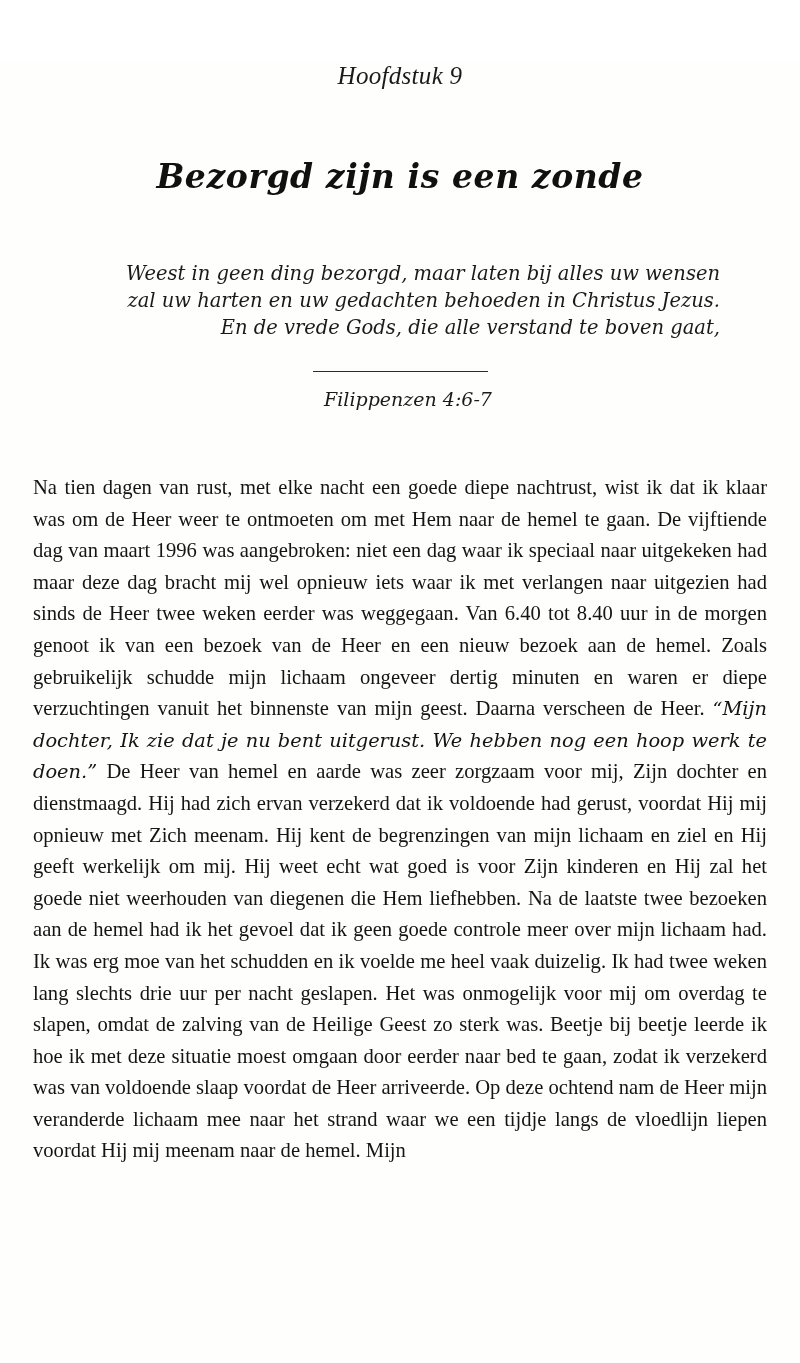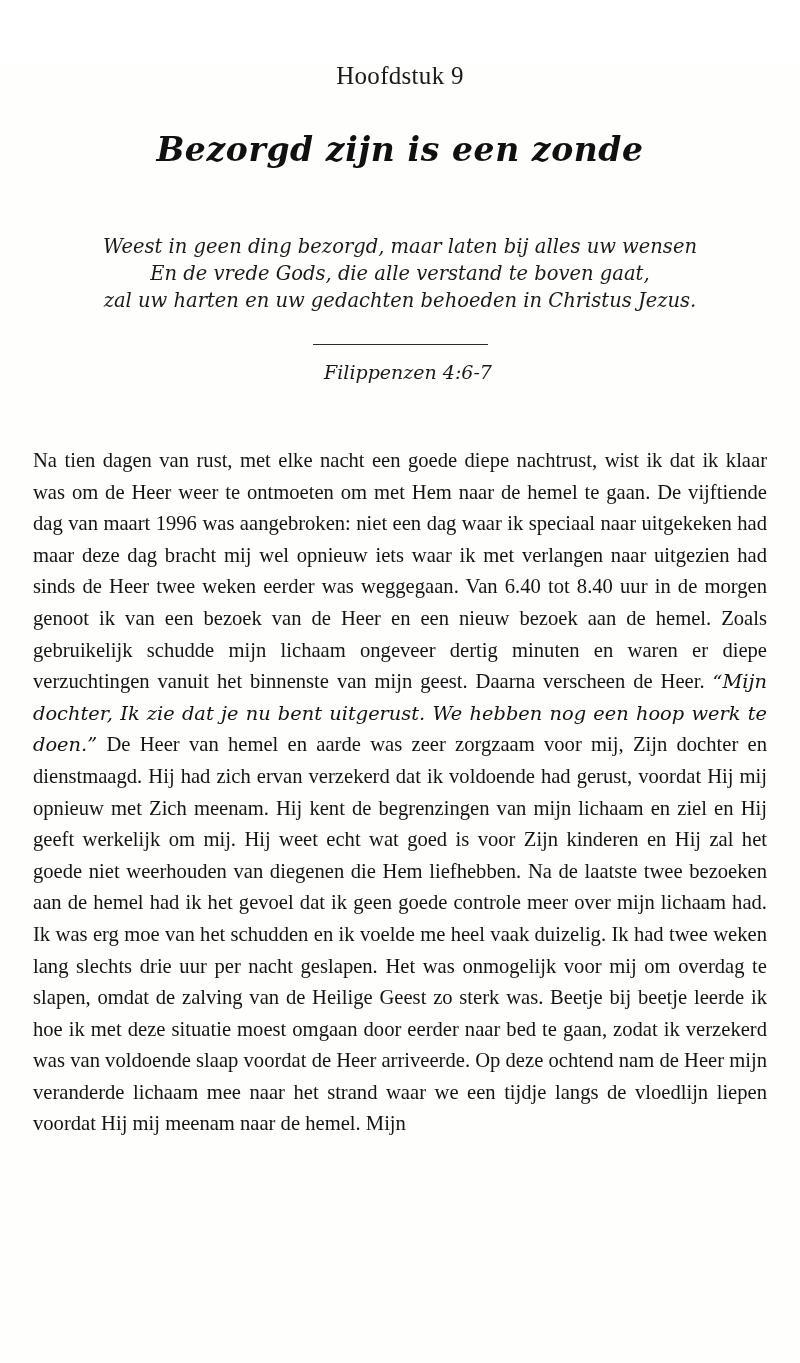--- a/index.html
+++ b/index.html
@@ -23,44 +23,46 @@
     padding: 0;
     background: #fefefd;
   }
   .chapter-label {
     text-align: center;
     font-size: 25px;
     letter-spacing: 0.3px;
     margin-top: 62px;
     font-family: "Liberation Serif", serif;
     color: #1a1a1a;
+    font-style: italic;
   }
   .chapter-title {
     text-align: center;
     font-size: 33px;
     font-weight: bold;
     font-style: italic;
-    margin-top: 40px;
+    margin-top: 67px;
     letter-spacing: 0.6px;
     color: #101010;
     font-family: "DejaVu Serif", serif;
   }
   .epigraph {
     margin: 0 auto;
     margin-top: 64px;
     width: 640px;
     text-align: center;
     font-style: italic;
     font-size: 19.5px;
     line-height: 27px;
     color: #1a1a1a;
     font-family: "DejaVu Serif", serif;
   }
   .epigraph div {
     white-space: nowrap;
+    text-align: right;
   }
   .rule-wrap {
     text-align: center;
     margin-top: 17px;
   }
   .rule {
     display: inline-block;
     width: 175px;
     height: 1px;
     background: #2b2b2b;
@@ -96,22 +98,22 @@
 <body>
 
 <div class="page">
 
   <div class="chapter-label">Hoofdstuk 9</div>
 
   <h1 class="chapter-title">Bezorgd zijn is een zonde</h1>
 
   <div class="epigraph">
     <div>Weest in geen ding bezorgd, maar laten bij alles uw wensen</div>
+    <div>zal uw harten en uw gedachten behoeden in Christus Jezus.</div>
     <div>En de vrede Gods, die alle verstand te boven gaat,</div>
-    <div>zal uw harten en uw gedachten behoeden in Christus Jezus.</div>
   </div>
 
   <div class="rule-wrap">
     <span class="rule"></span>
   </div>
 
   <div class="citation">Filippenzen 4:6-7</div>
 
   <div class="body-text"><span>Na tien dagen van rust, met elke nacht een goede diepe nachtrust, wist ik dat ik klaar was om de Heer weer te ontmoeten om met Hem naar de hemel te gaan. De vijftiende dag van maart 1996 was aangebroken: niet een dag waar ik speciaal naar uitgekeken had maar deze dag bracht mij wel opnieuw iets waar ik met verlangen naar uitgezien had sinds de Heer twee weken eerder was weggegaan. Van 6.40 tot 8.40 uur in de morgen genoot ik van een bezoek van de Heer en een nieuw bezoek aan de hemel. Zoals gebruikelijk schudde mijn lichaam ongeveer dertig minuten en waren er diepe verzuchtingen vanuit het binnenste van mijn geest. Daarna verscheen de Heer. </span><i>“Mijn dochter, Ik zie dat je nu bent uitgerust. We hebben nog een hoop werk te doen.”</i><span> De Heer van hemel en aarde was zeer zorgzaam voor mij, Zijn dochter en dienstmaagd. Hij had zich ervan verzekerd dat ik voldoende had gerust, voordat Hij mij opnieuw met Zich meenam. Hij kent de begrenzingen van mijn lichaam en ziel en Hij geeft werkelijk om mij. Hij weet echt wat goed is voor Zijn kinderen en Hij zal het goede niet weerhouden van diegenen die Hem liefhebben. Na de laatste twee bezoeken aan de hemel had ik het gevoel dat ik geen goede controle meer over mijn lichaam had. Ik was erg moe van het schudden en ik voelde me heel vaak duizelig. Ik had twee weken lang slechts drie uur per nacht geslapen. Het was onmogelijk voor mij om overdag te slapen, omdat de zalving van de Heilige Geest zo sterk was. Beetje bij beetje leerde ik hoe ik met deze situatie moest omgaan door eerder naar bed te gaan, zodat ik verzekerd was van voldoende slaap voordat de Heer arriveerde. Op deze ochtend nam de Heer mijn veranderde lichaam mee naar het strand waar we een tijdje langs de vloedlijn liepen voordat Hij mij meenam naar de hemel. Mijn</span></div>
 

